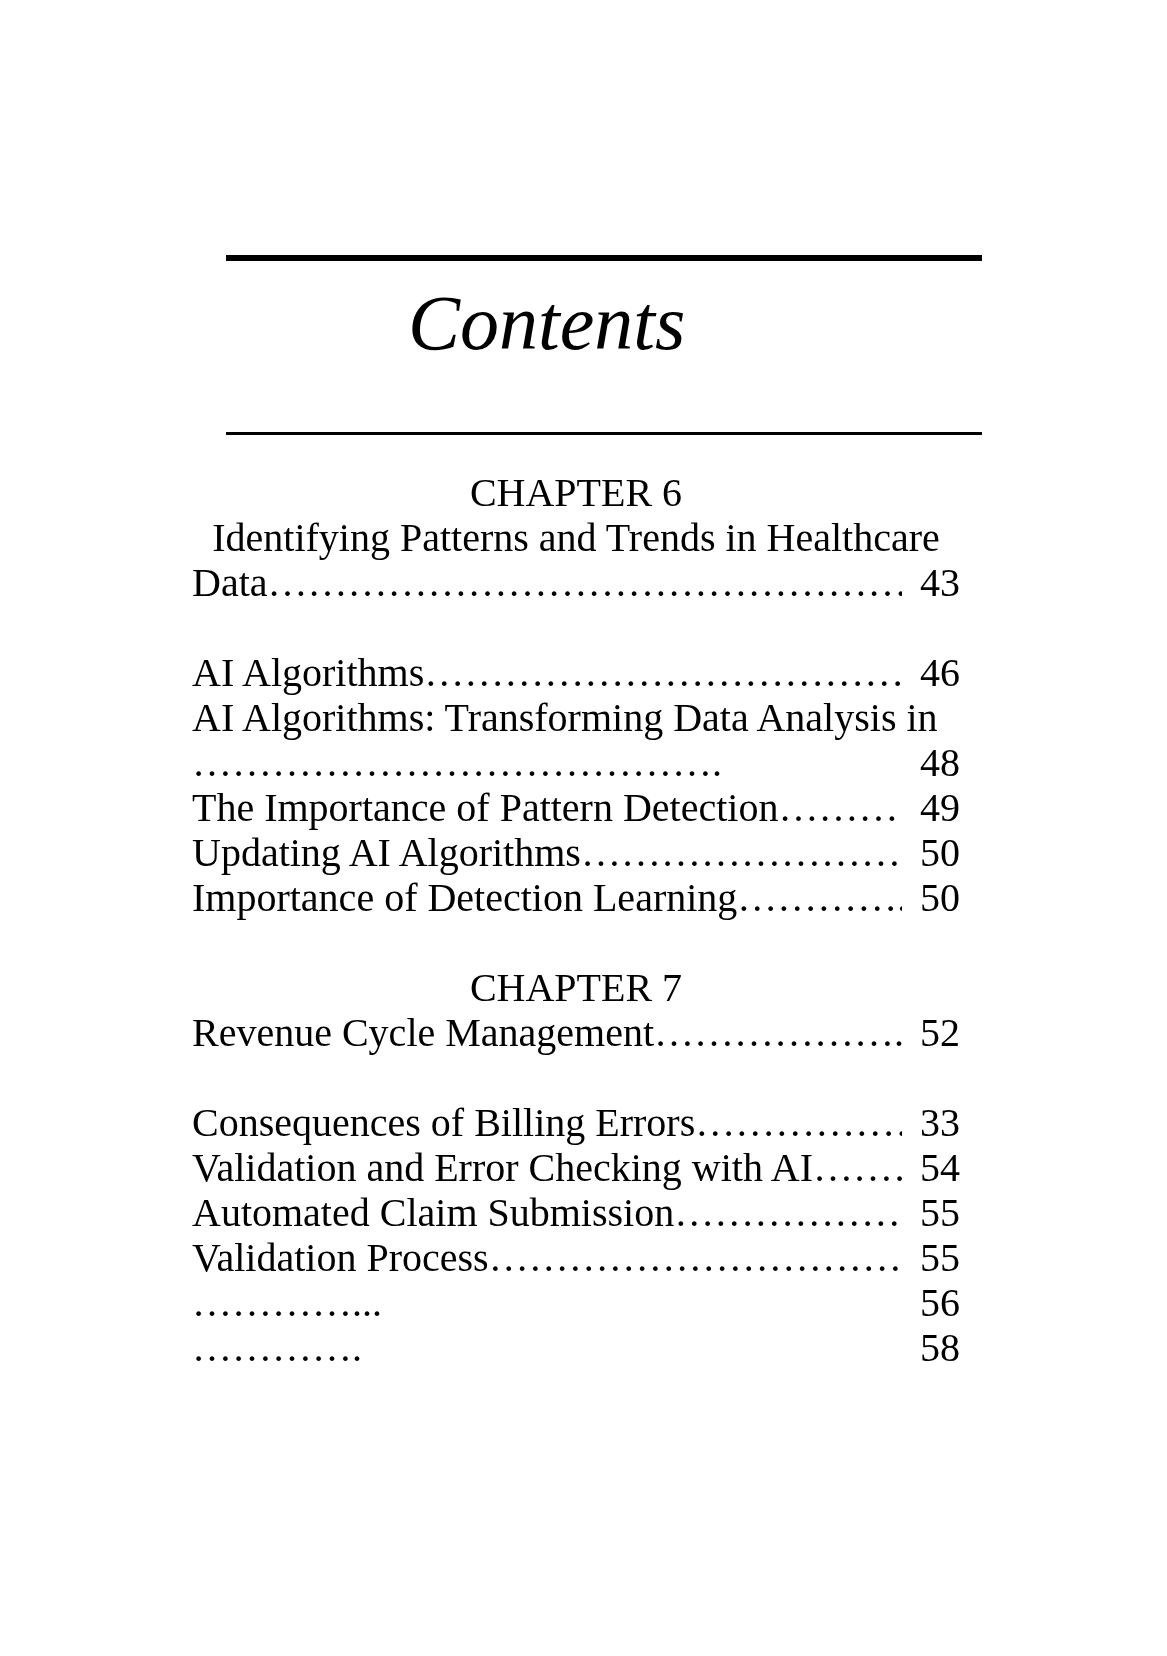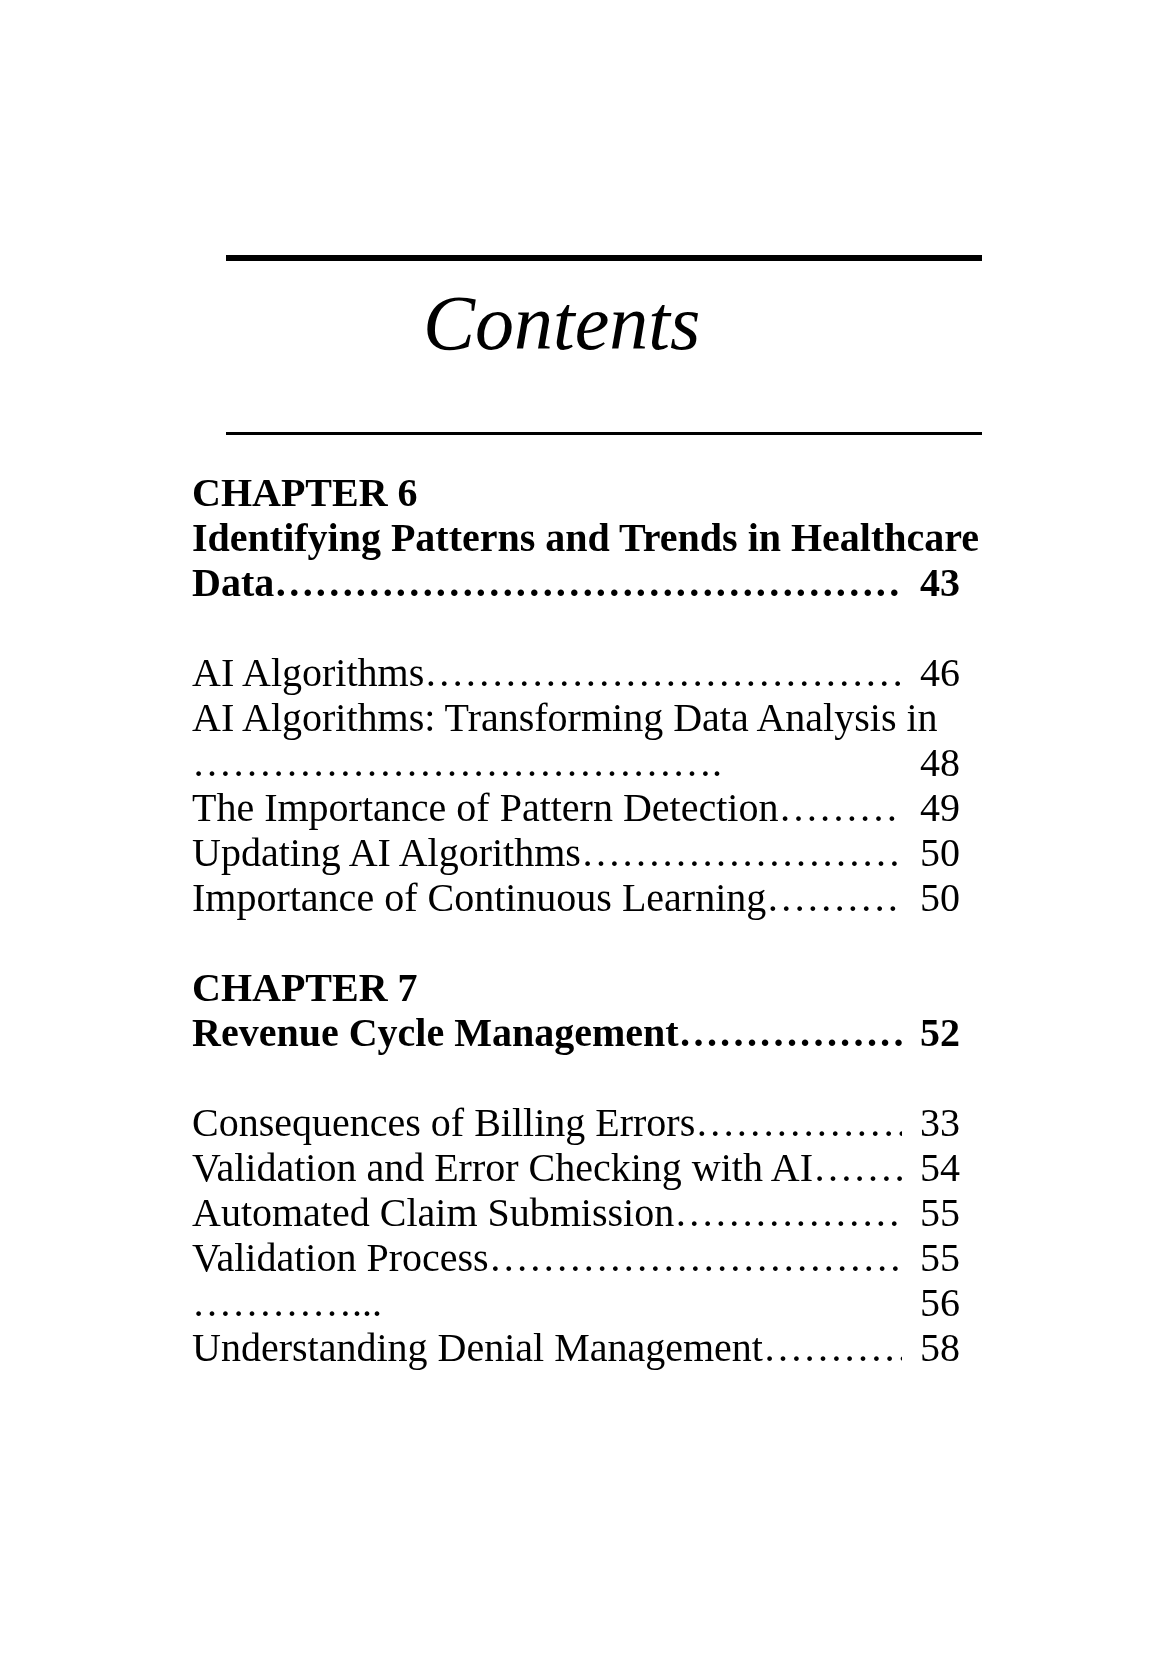--- a/index.html
+++ b/index.html
@@ -33,21 +33,20 @@
     background: #000000;
   }
   .doc-title {
     position: absolute;
     left: 408px;
     top: 284px;
     font-size: 78px;
     font-style: italic;
     line-height: 1;
     white-space: nowrap;
-    margin-left: 15px;
   }
   .toc {
     position: absolute;
     left: 192px;
     top: 470px;
     width: 768px;
     font-size: 40px;
     line-height: 45px;
   }
   .line {
@@ -62,21 +61,21 @@
     flex: 1 1 auto;
     min-width: 0;
     overflow: hidden;
     white-space: nowrap;
   }
   .line .pg {
     flex: 0 0 auto;
     white-space: pre;
     margin-left: 18px;
   }
-  .bold { font-weight: bold; }
+  .bold { font-weight: normal; justify-content: center; }
   .gap { margin-top: 45px; }
 </style>
 </head>
 <body>
 
 <div class="page">
 
   <div class="rule-thick"></div>
   <div class="doc-title">Contents</div>
   <div class="rule-thin"></div>
@@ -111,21 +110,21 @@
       <span class="t">The Importance of Pattern Detection</span>
       <span class="dots">………… </span>
       <span class="pg">49</span>
     </div>
     <div class="line">
       <span class="t">Updating AI Algorithms</span>
       <span class="dots">………………………...</span>
       <span class="pg">50</span>
     </div>
     <div class="line">
-      <span class="t">Importance of Continuous Learning</span>
+      <span class="t">Importance of Detection Learning</span>
       <span class="dots">………….</span>
       <span class="pg">50</span>
     </div>
 
     <div class="line bold gap">
       <span class="t">CHAPTER 7</span>
     </div>
     <div class="line bold">
       <span class="t">Revenue Cycle Management</span>
       <span class="dots">………………..</span>
@@ -150,19 +149,18 @@
     <div class="line">
       <span class="t">Validation Process</span>
       <span class="dots">…………………………………</span>
       <span class="pg">55</span>
     </div>
     <div class="line">
       <span class="dots">…………...</span>
       <span class="pg">56</span>
     </div>
     <div class="line">
-      <span class="t">Understanding Denial Management</span>
       <span class="dots">………….</span>
       <span class="pg">58</span>
     </div>
 
   </div>
 </div>
 
 </body></html>

